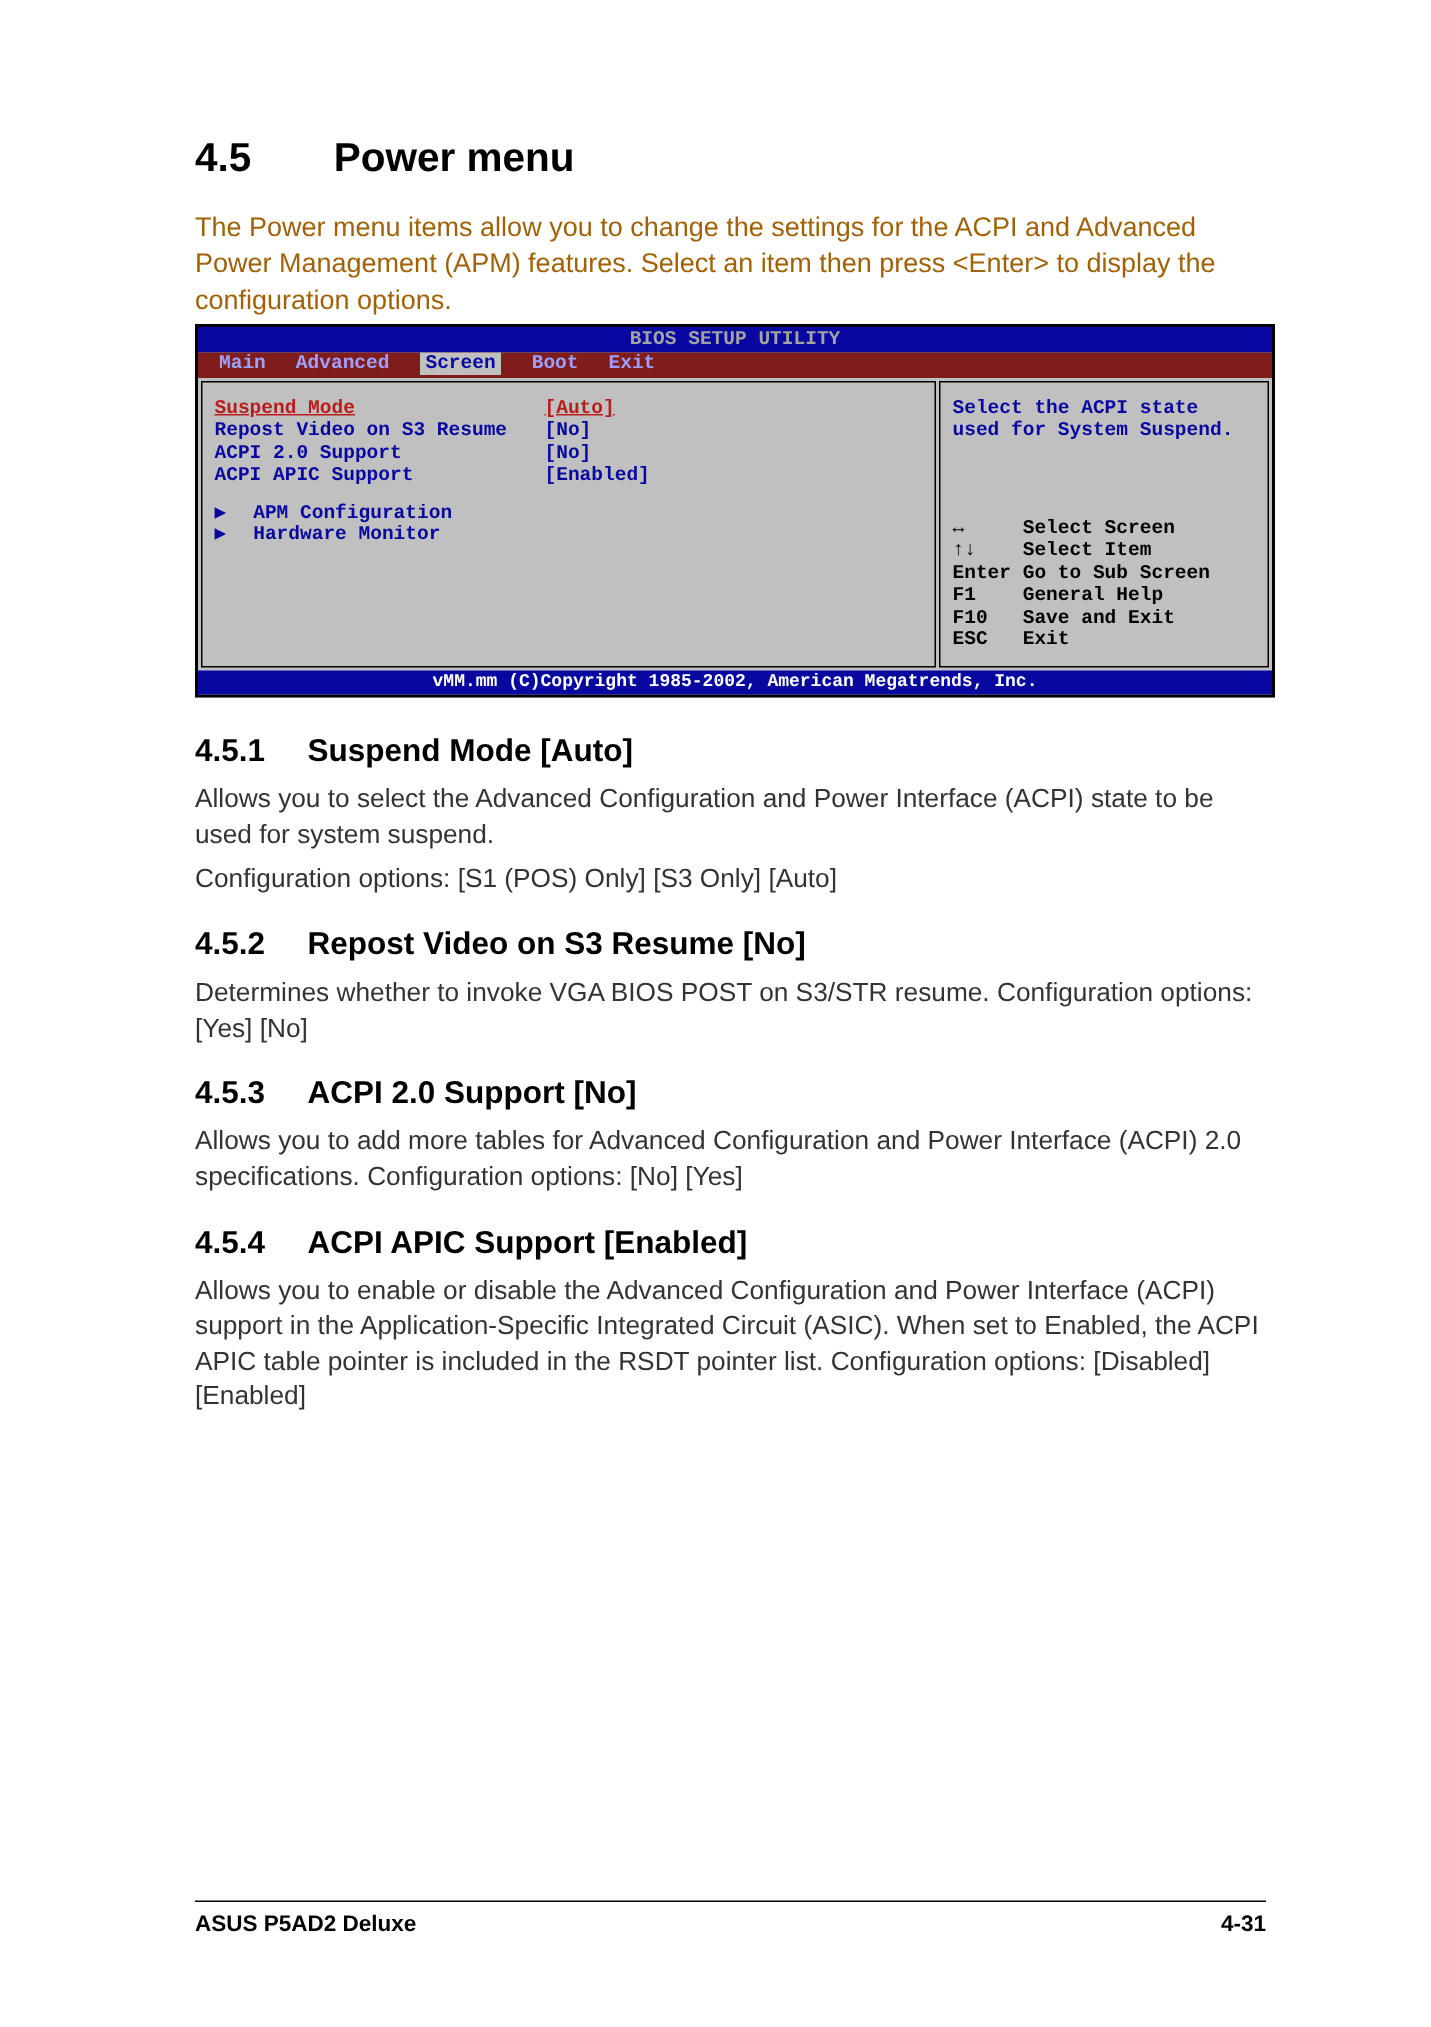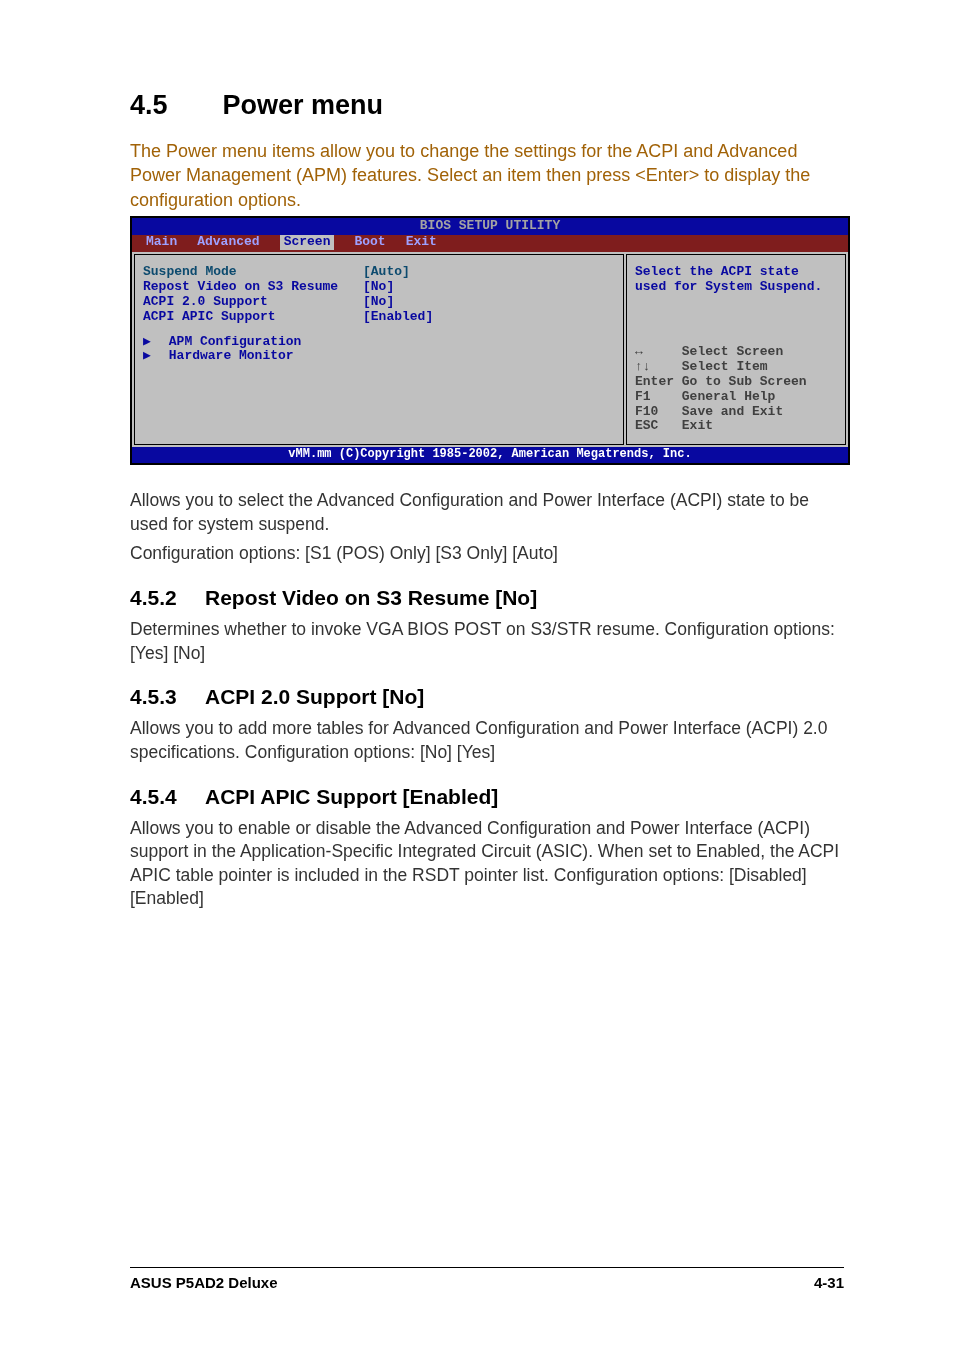--- a/index.html
+++ b/index.html
@@ -47,24 +47,24 @@
     border: 1px solid #000;
     margin: 2px 2px 2px 0;
     padding: 10px 8px;
     background:#c0c0c0;
     color:#0808a0; font-weight:bold;
     display:flex; flex-direction:column; justify-content:space-between;
   }
   .bios-row { display:flex; }
   .bios-label { width: 220px; white-space: pre; }
   .bios-value { color:#0808a0; }
-  .bios-hl .bios-label, .bios-hl .bios-value { color:#0c4a6e; }
+  .bios-hl .bios-label, .bios-hl .bios-value { color:#b91c1c;text-decoration:underline; }
   .bios-sub { margin-top: 10px; }
   .bios-sub .tri { color:#0808a0; display:inline-block; width:18px; }
-  .help-keys { color:#404040; margin-top: 40px; white-space: pre; }
+  .help-keys { color:#000000; margin-top: 40px; white-space: pre; }
   .bios-footer { background:#0808a0; color:#fff; text-align:center; font-weight:bold; padding:1px 0; font-size:12px; }
 
   h2.sub-title {
     font-size: 21px; font-weight: bold; color:#000;
     margin: 20px 0 8px 0;
   }
   h2.sub-title .subnum { display:inline-block; width:75px; }
   p.body { font-size: 17.5px; color:#333; line-height:1.35; margin-bottom: 6px; }
 
   .page-footer {
@@ -121,20 +121,21 @@
     </div>
     <div class="bios-right">
       <div>Select the ACPI state used for System Suspend.</div>
       <div class="help-keys" id="bios-keys"><div>↔     Select Screen</div><div>↑↓    Select Item</div><div>Enter Go to Sub Screen</div><div>F1    General Help</div><div>F10   Save and Exit</div><div>ESC   Exit</div></div>
     </div>
   </div>
   <div class="bios-footer">vMM.mm (C)Copyright 1985-2002, American Megatrends, Inc.</div>
 </div>
 
 <div id="subsections">
+    <h2 class="sub-title"><span class="subnum">4.5.1</span><span>Suspend Mode [Auto]</span></h2>
     <p class="body">Allows you to select the Advanced Configuration and Power Interface (ACPI) state to be used for system suspend.</p>
     <p class="body">Configuration options: [S1 (POS) Only] [S3 Only] [Auto]</p>
     <h2 class="sub-title"><span class="subnum">4.5.2</span><span>Repost Video on S3 Resume [No]</span></h2>
     <p class="body">Determines whether to invoke VGA BIOS POST on S3/STR resume. Configuration options: [Yes] [No]</p>
     <h2 class="sub-title"><span class="subnum">4.5.3</span><span>ACPI 2.0 Support [No]</span></h2>
     <p class="body">Allows you to add more tables for Advanced Configuration and Power Interface (ACPI) 2.0 specifications. Configuration options: [No] [Yes]</p>
     <h2 class="sub-title"><span class="subnum">4.5.4</span><span>ACPI APIC Support [Enabled]</span></h2>
     <p class="body">Allows you to enable or disable the Advanced Configuration and Power Interface (ACPI) support in the Application-Specific Integrated Circuit (ASIC). When set to Enabled, the ACPI APIC table pointer is included in the RSDT pointer list. Configuration options: [Disabled] [Enabled]</p>
   </div>
 

